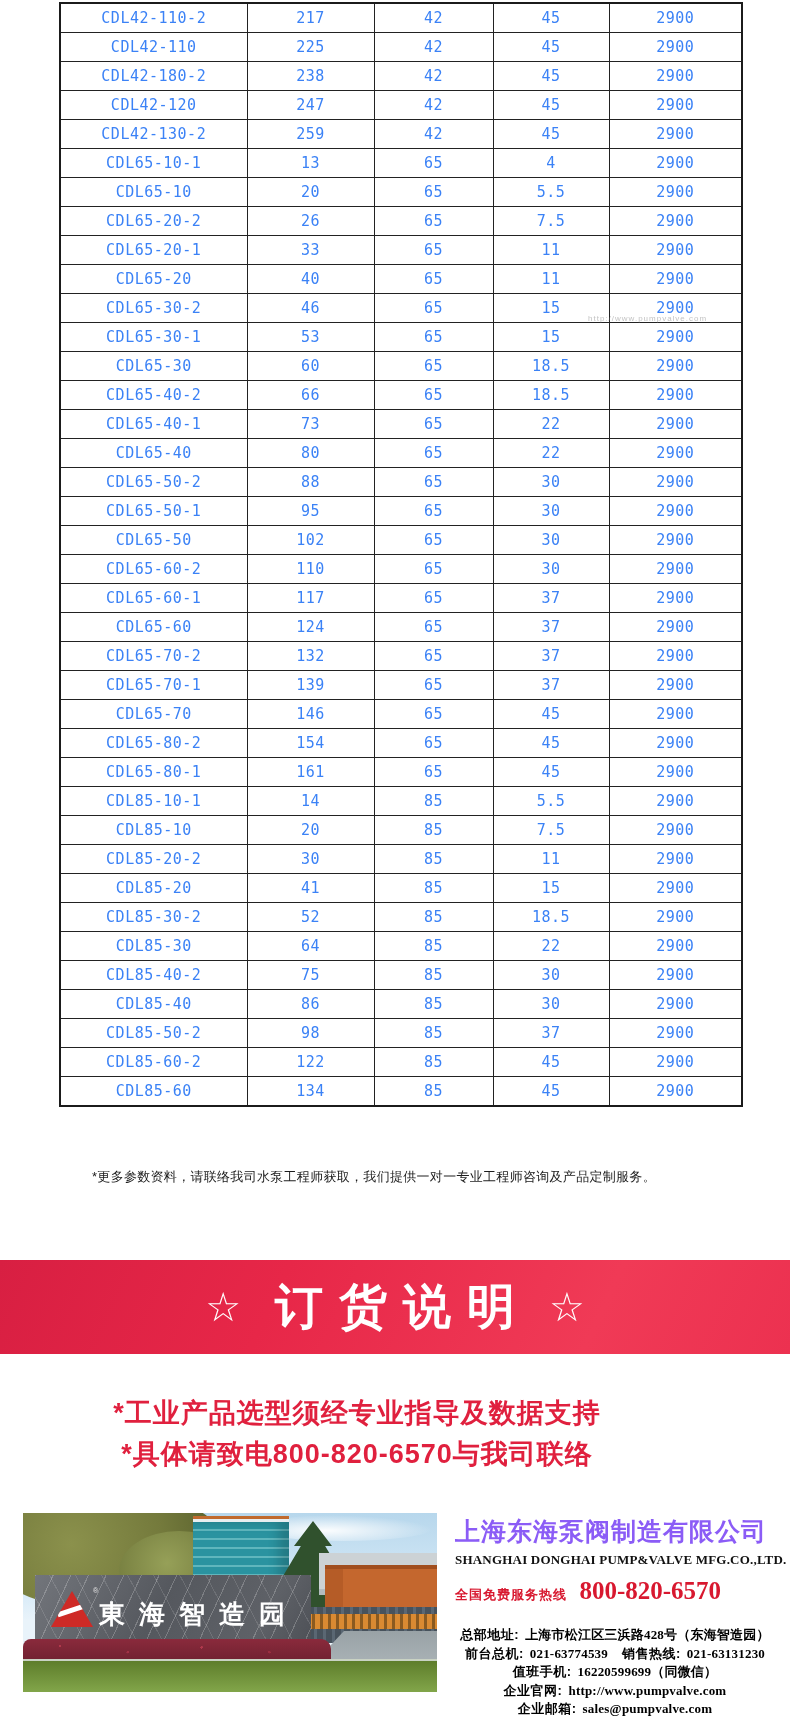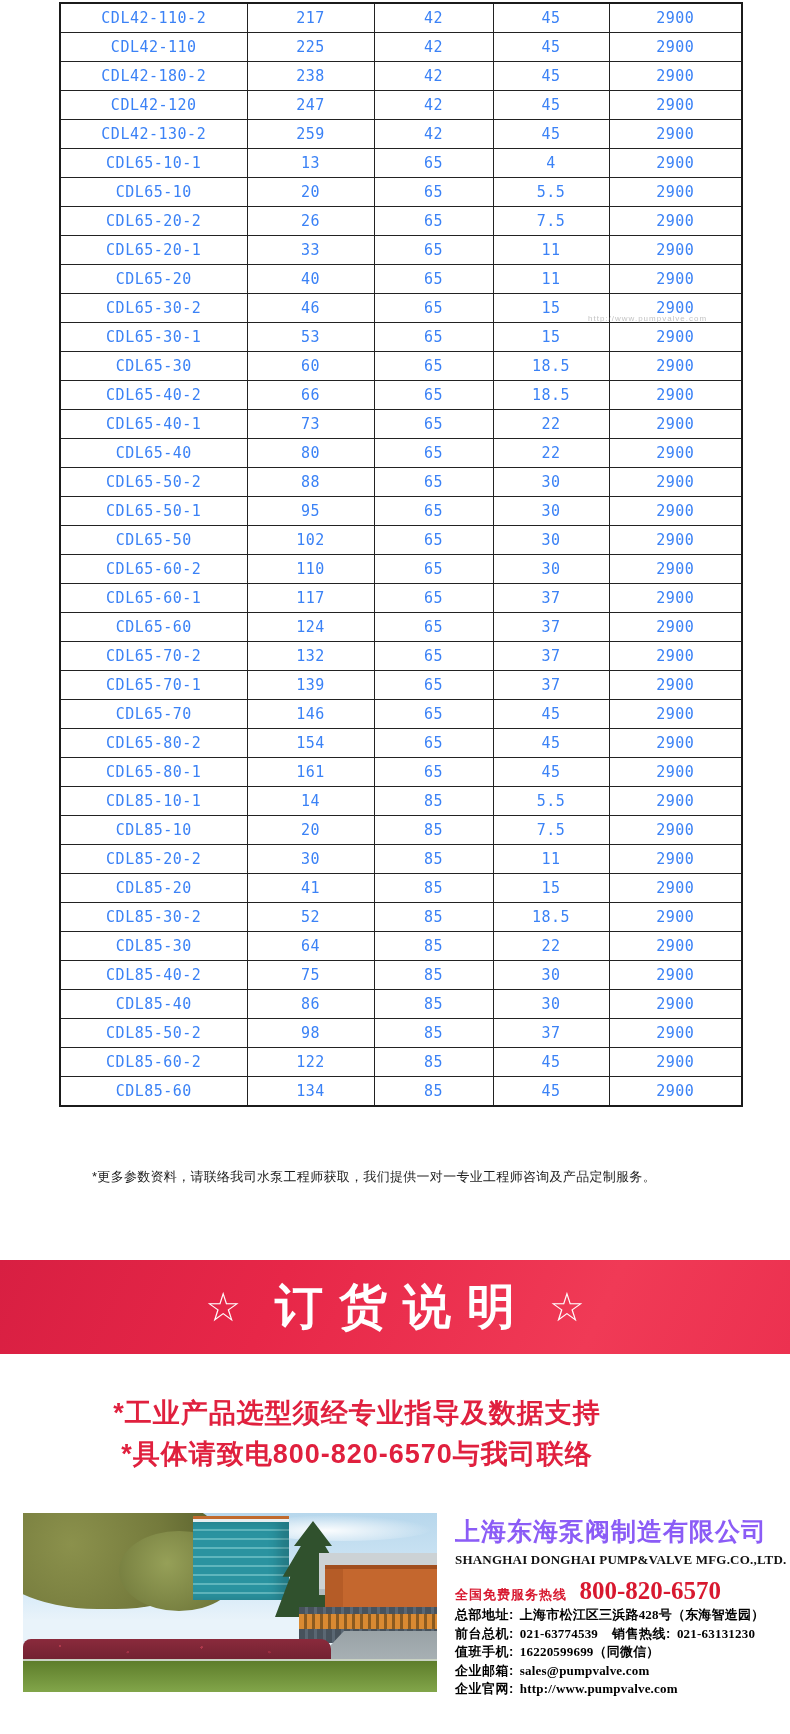--- a/index.html
+++ b/index.html
@@ -82,21 +82,21 @@
   .ph-drive{position:absolute;right:0;top:118px;width:150px;height:61px;
            background:linear-gradient(#99a2a6,#b7bfc3);clip-path:polygon(38% 0,100% 0,100% 100%,0 100%);}
 
   .info{position:absolute;left:455px;top:1515px;width:320px;}
   .cmp-cn{font-size:25px;font-weight:900;color:#8b5cf6;letter-spacing:1px;white-space:nowrap;}
   .cmp-en{font-family:"Liberation Serif",serif;font-weight:700;font-size:13px;color:#111;
           letter-spacing:.2px;margin-top:4px;white-space:nowrap;}
   .hotline{margin-top:9px;color:#d8182f;white-space:nowrap;}
   .hotline .hl-label{font-size:13px;font-weight:700;letter-spacing:1px;}
   .hotline .hl-number{font-family:"Liberation Serif",serif;font-size:25px;font-weight:700;margin-left:8px;}
-  .contacts{margin-top:1px;}
+  .contacts{margin-top:21px;text-align:center;}
   .contact-line{font-size:13px;line-height:18.5px;color:#000;white-space:nowrap;}
   .c-label{font-weight:700;letter-spacing:.5px;}
   .c-value{font-family:"Liberation Serif",serif;font-weight:700;margin-left:6px;letter-spacing:.2px;}
   .c-pair + .c-pair{margin-left:14px;}
 </style>
 </head>
 <body>
 
 <div class="page">
 
@@ -400,33 +400,38 @@
     <div class="ph-tree-left"></div>
     <div class="ph-tree-left2"></div>
     <div class="ph-glass"></div>
     <div class="ph-pine"></div>
     <div class="ph-bldg-gray"></div>
     <div class="ph-bldg-orange"></div>
     <div class="ph-gate">
       <div class="ph-gate-band"></div>
     </div>
     <div class="ph-drive"></div>
+    <div class="ph-wall">
+      <div class="ph-logo"></div>
+      <div class="ph-logo-r">®</div>
+      <div class="ph-sign-text">東海智造园</div>
+    </div>
     <div class="ph-shrub"></div>
     <div class="ph-lawn"></div>
   </div>
 
   <div class="info">
     <div class="cmp-cn">上海东海泵阀制造有限公司</div>
     <div class="cmp-en">SHANGHAI DONGHAI PUMP&amp;VALVE MFG.CO.,LTD.</div>
     <div class="hotline">
       <span class="hl-label">全国免费服务热线</span>
       <span class="hl-number">800-820-6570</span>
     </div>
     <div class="contacts">
         <div class="contact-line"><span class="c-pair"><span class="c-label">总部地址:</span><span class="c-value">上海市松江区三浜路428号（东海智造园）</span></span></div>
         <div class="contact-line"><span class="c-pair"><span class="c-label">前台总机:</span><span class="c-value">021-63774539</span></span><span class="c-pair"><span class="c-label">销售热线:</span><span class="c-value">021-63131230</span></span></div>
         <div class="contact-line"><span class="c-pair"><span class="c-label">值班手机:</span><span class="c-value">16220599699（同微信）</span></span></div>
+        <div class="contact-line"><span class="c-pair"><span class="c-label">企业官网:</span><span class="c-value">http://www.pumpvalve.com</span></span></div>
         <div class="contact-line"><span class="c-pair"><span class="c-label">企业邮箱:</span><span class="c-value">sales@pumpvalve.com</span></span></div>
-        <div class="contact-line"><span class="c-pair"><span class="c-label">企业官网:</span><span class="c-value">http://www.pumpvalve.com</span></span></div>
       </div>
   </div>
 
 </div>
 
 </body></html>

